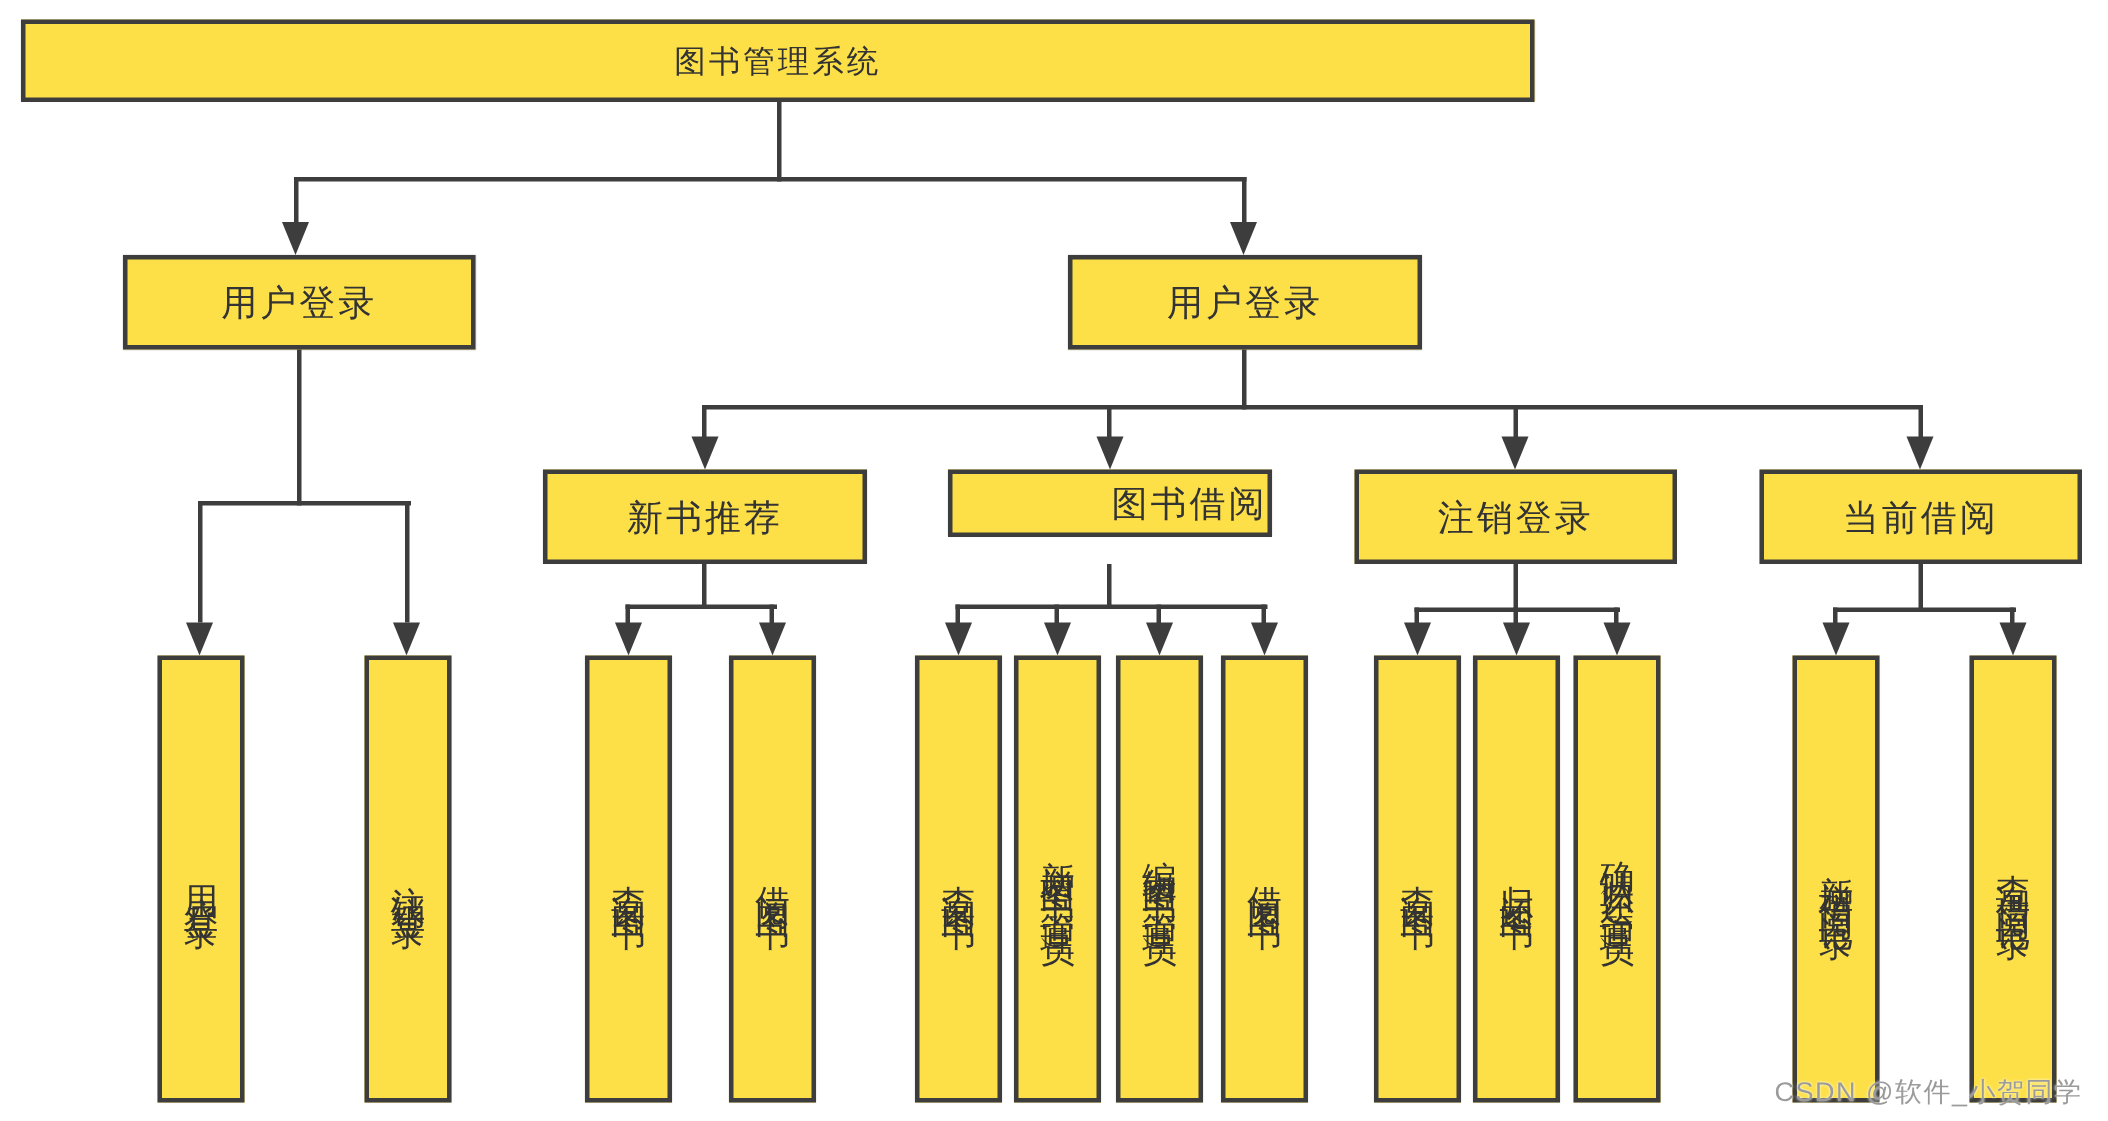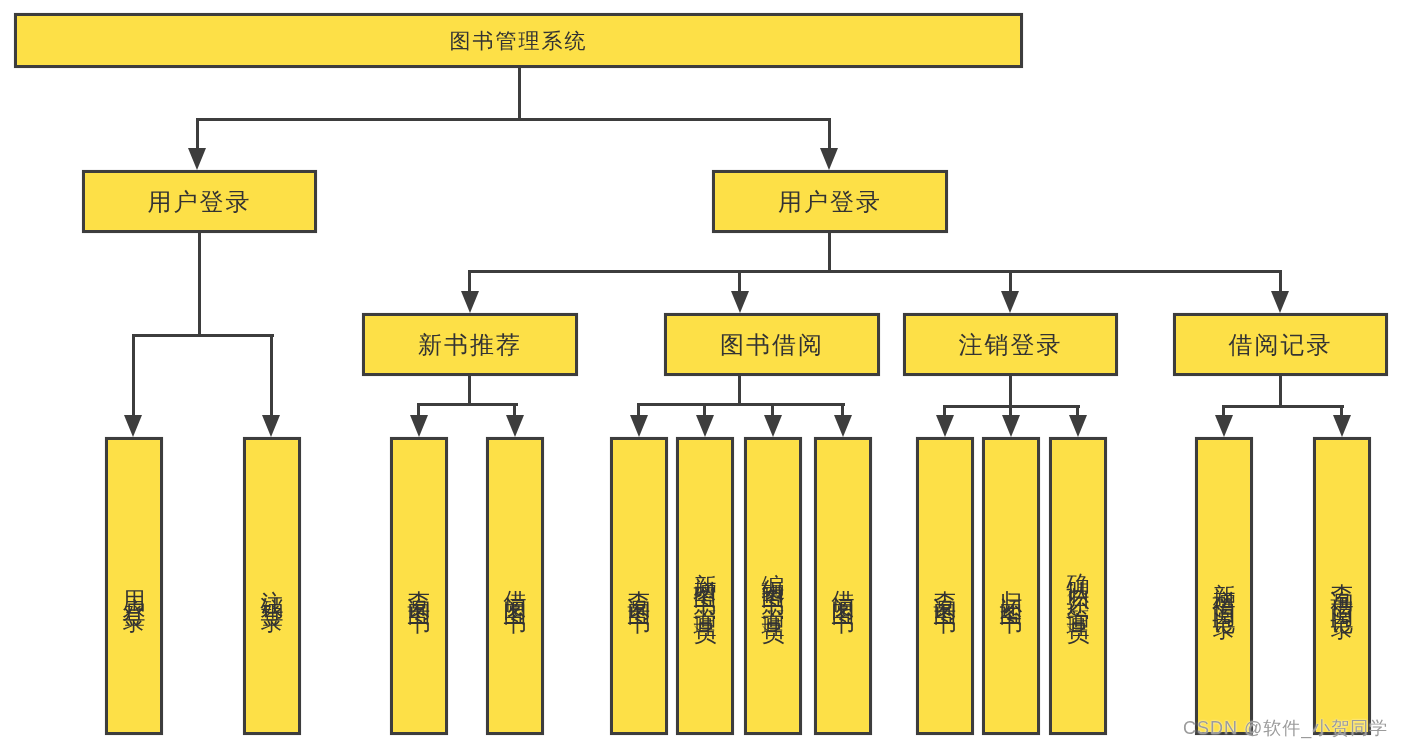--- a/index.html
+++ b/index.html
@@ -72,28 +72,28 @@
   <div class="vl" style="left:738px;top:270px;height:23px;"></div>
   <div class="ah" style="left:731px;top:291px;"></div>
   <div class="vl" style="left:1009px;top:270px;height:23px;"></div>
   <div class="ah" style="left:1001px;top:291px;"></div>
   <div class="vl" style="left:1279px;top:270px;height:23px;"></div>
   <div class="ah" style="left:1271px;top:291px;"></div>
 
   <div class="box" style="left:362px;top:313px;width:216px;height:63px;">
     <span class="hlabel">新书推荐</span>
   </div>
-  <div class="box" style="left:664px;top:313px;width:216px;height:63px;">
+  <div class="box" style="left:632px;top:313px;width:216px;height:45px;justify-content:flex-end;">
     <span class="hlabel">图书借阅</span>
   </div>
   <div class="box" style="left:903px;top:313px;width:215px;height:63px;">
     <span class="hlabel">注销登录</span>
   </div>
   <div class="box" style="left:1173px;top:313px;width:215px;height:63px;">
-    <span class="hlabel">借阅记录</span>
+    <span class="hlabel">当前借阅</span>
   </div>
 
   <div class="vl" style="left:468px;top:376px;height:30px;"></div>
   <div class="hl" style="left:417px;top:403px;width:101px;"></div>
   <div class="vl" style="left:417px;top:403px;height:14px;"></div>
   <div class="ah" style="left:410px;top:415px;"></div>
   <div class="vl" style="left:513px;top:403px;height:14px;"></div>
   <div class="ah" style="left:506px;top:415px;"></div>
 
   <div class="vl" style="left:738px;top:376px;height:30px;"></div>

